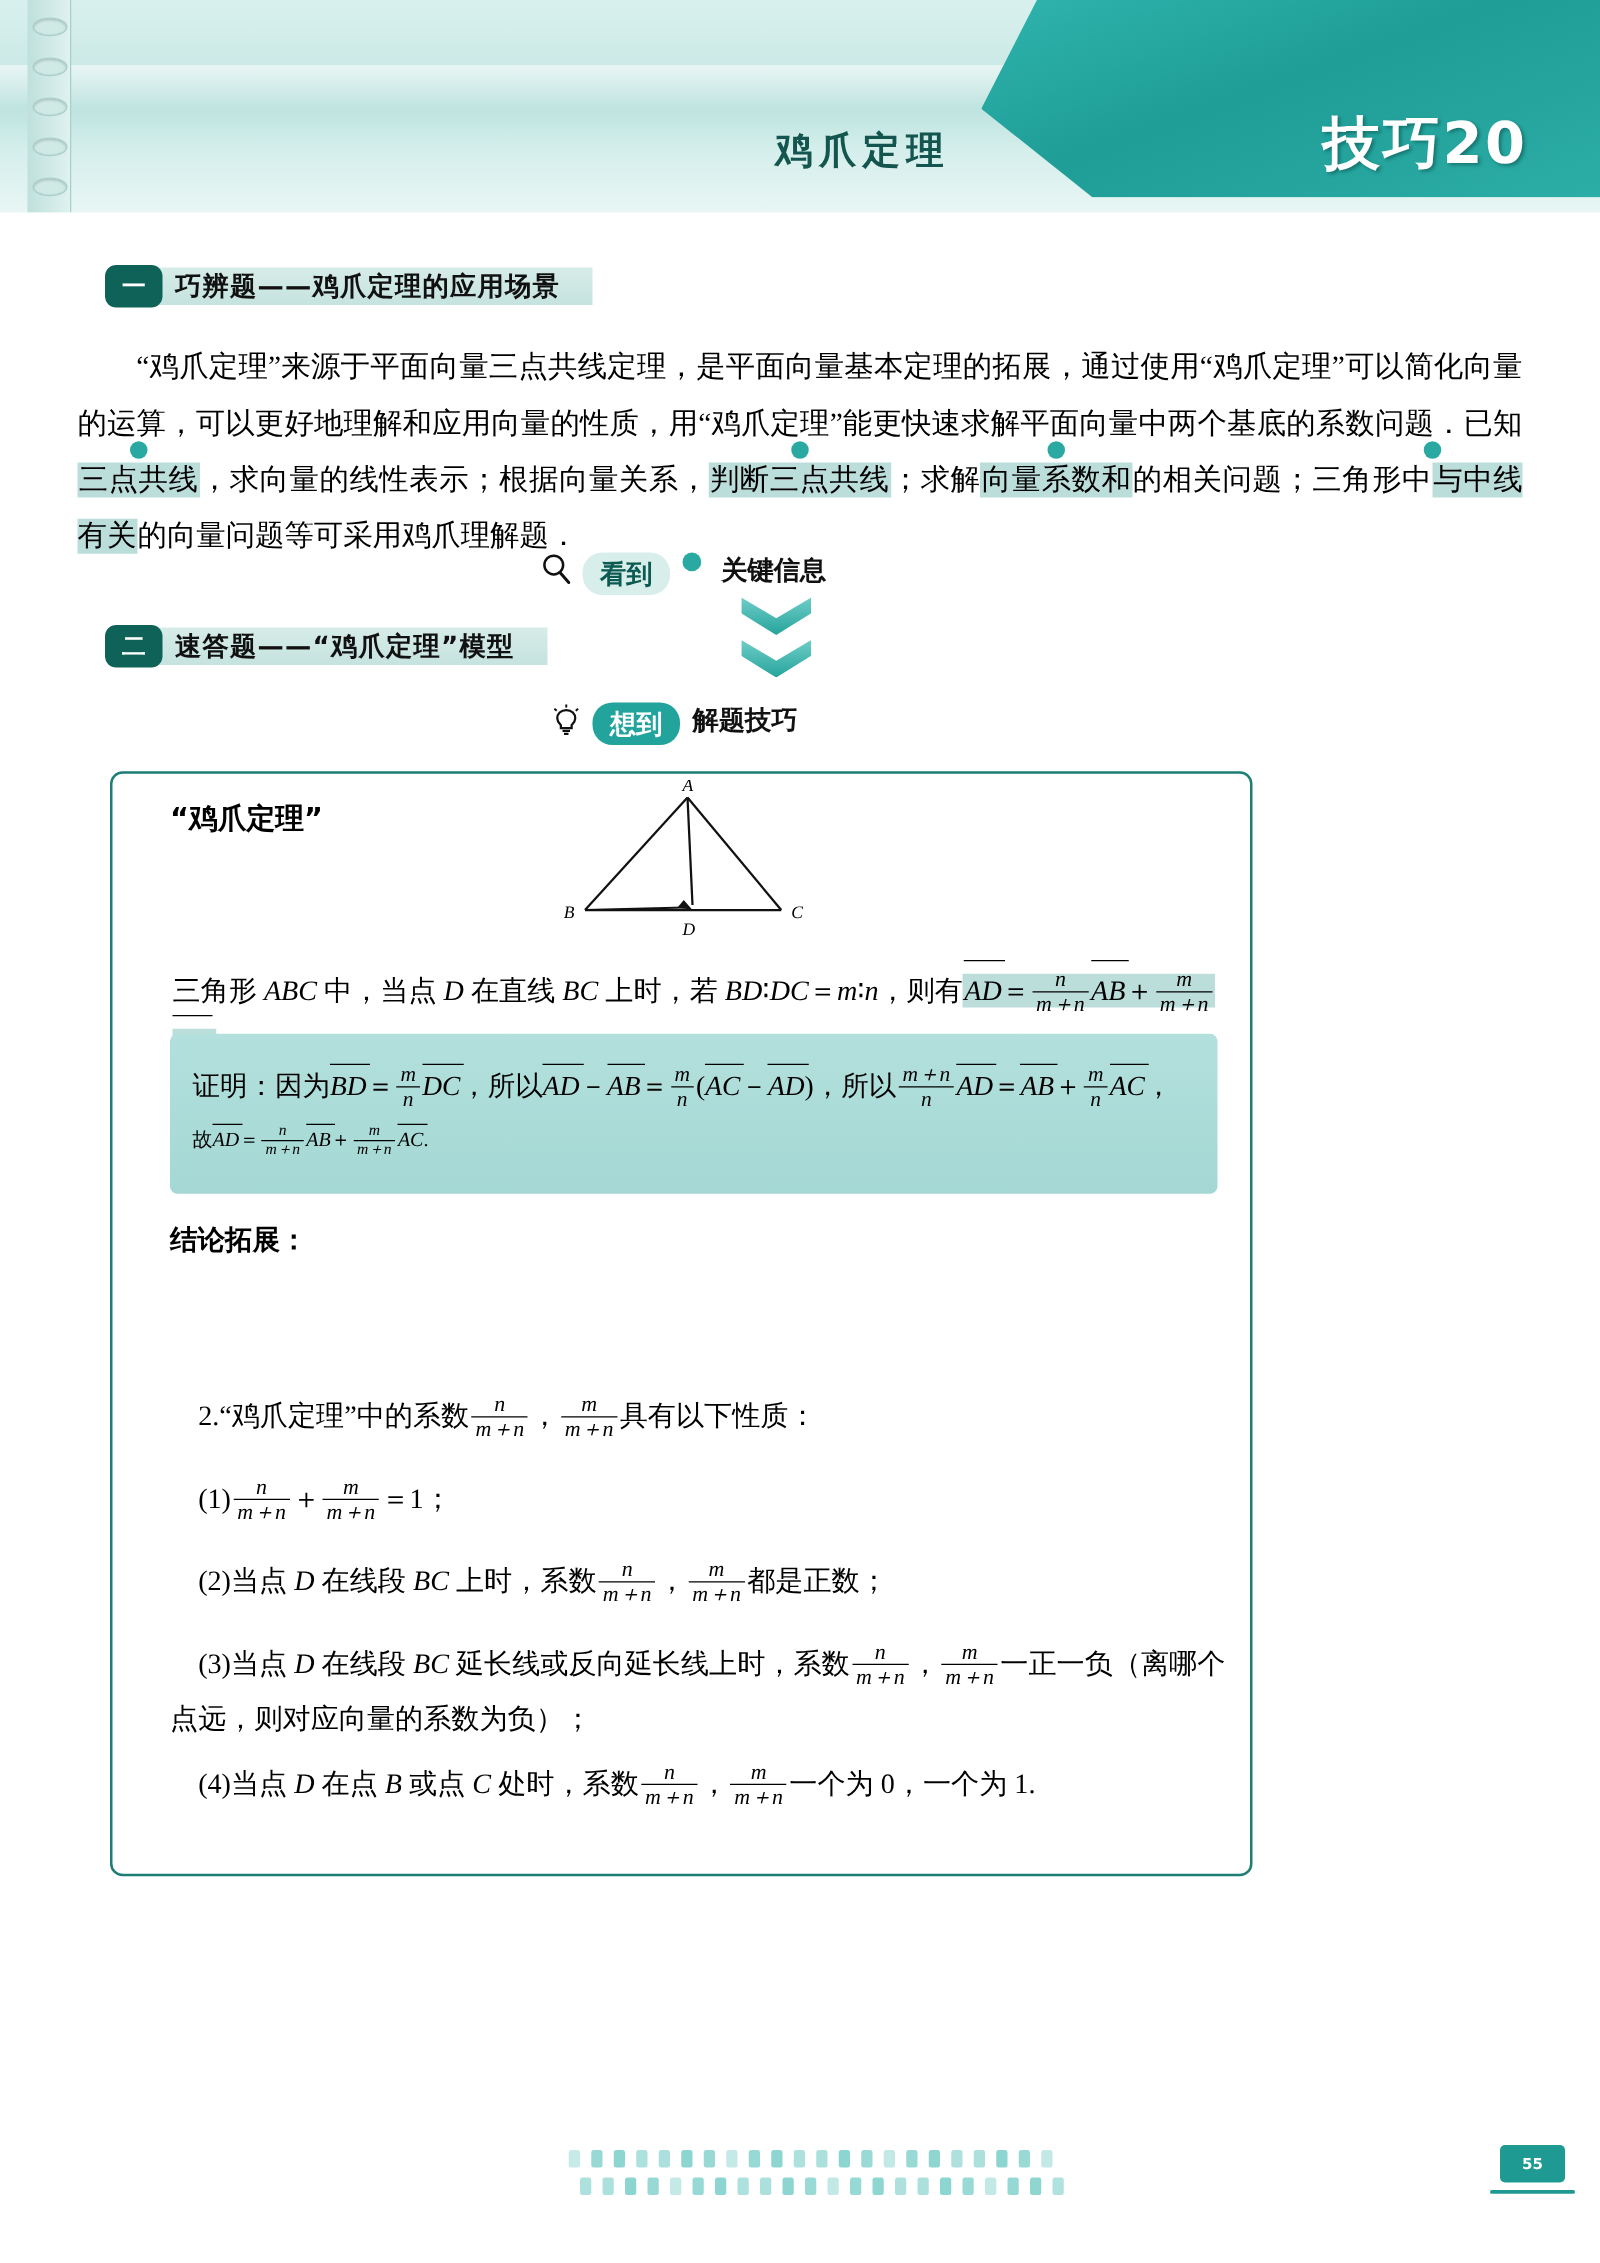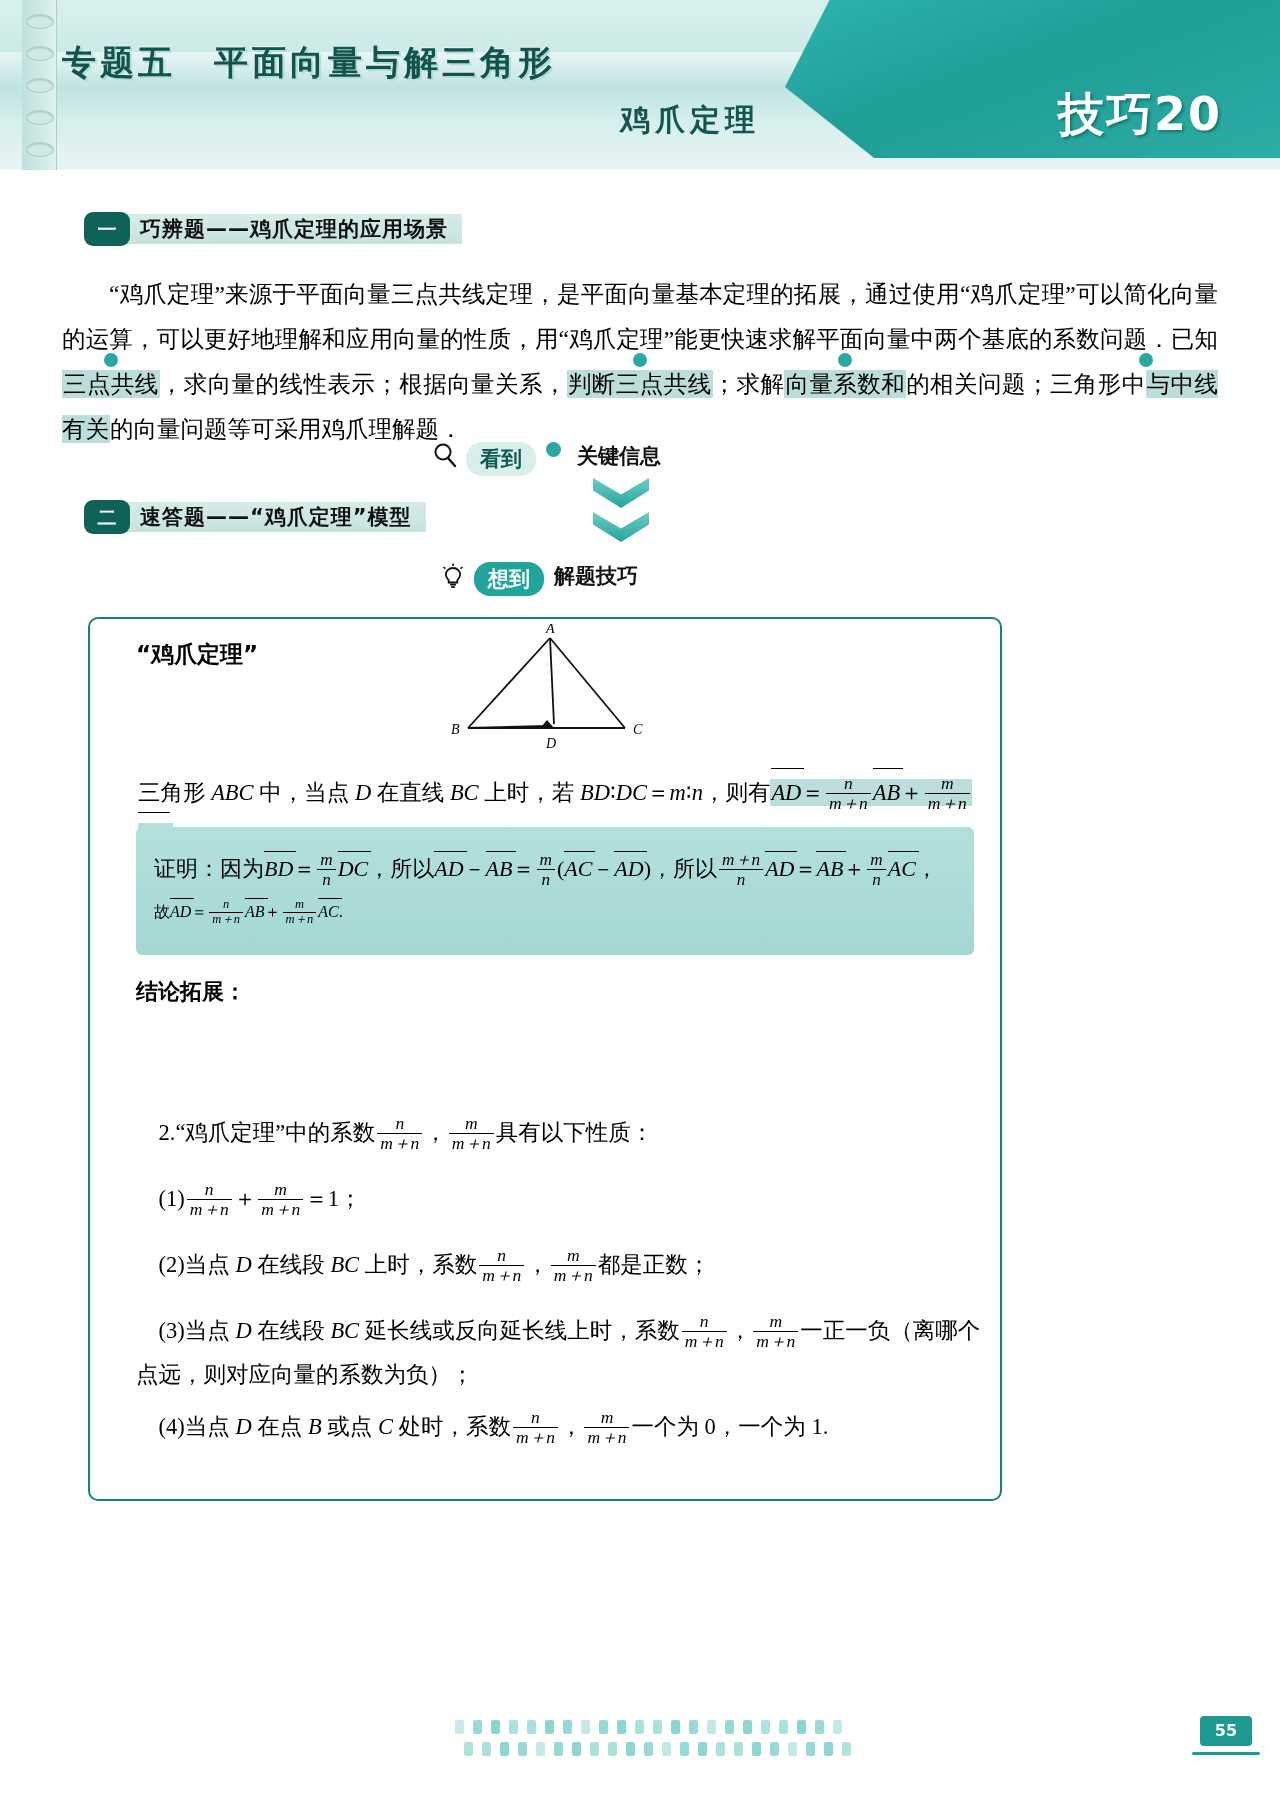--- a/index.html
+++ b/index.html
@@ -61,21 +61,21 @@
   .sec-head{position:absolute;height:34px;}
   .sec-num{
     position:absolute;left:0;top:0;width:46px;height:34px;
     background:#0f6258;border-radius:9px;
     color:#fff;font-family:"DejaVu Sans","Liberation Sans",sans-serif;
     font-size:19px;font-weight:bold;text-align:center;line-height:34px;
     z-index:2;
   }
   .sec-label{
     position:absolute;left:34px;top:2px;height:30px;line-height:30px;
-    padding:0 14px 0 22px;
+    padding:0 26px 0 22px;
     background:linear-gradient(180deg,#d6ece8,#c6e3df);
     font-family:"DejaVu Sans","Liberation Sans",sans-serif;
     font-size:21px;font-weight:bold;color:#111;letter-spacing:1px;
     white-space:nowrap;
   }
 
   
   .para{
     position:absolute;left:62px;top:272px;width:1156px;
     font-size:23.5px;line-height:45px;color:#000;text-align:justify;
@@ -149,38 +149,37 @@
   .frac .nu{display:block;padding:0 3px;font-style:italic;}
   .frac .de{display:block;border-top:1.4px solid #000;padding:0 3px;font-style:italic;}
 
   
   .dots{position:absolute;left:455px;top:1720px;width:400px;height:42px;}
   .dots b{position:absolute;width:9px;height:14px;background:#7fd0cb;border-radius:2px;display:block;}
   .pagenum{
     position:absolute;right:28px;top:1716px;width:52px;height:30px;
     background:#1f9a92;color:#fff;border-radius:4px;
     font-family:"DejaVu Sans","Liberation Sans",sans-serif;
-    font-size:16px;font-weight:bold;text-align:center;line-height:30px;
+    font-size:12px;font-weight:bold;text-align:center;line-height:30px;
   }
   .pagerule{position:absolute;right:20px;top:1752px;width:68px;height:3px;background:#1f9a92;
     border-radius:2px;}
 </style>
 </head>
 <body>
 
 <div class="banner">
   <div class="banner-sheen"></div>
   <div class="spiral">
     <i style="top:14px"></i>
       <i style="top:46px"></i>
       <i style="top:78px"></i>
     <i style="top:110px"></i>
       <i style="top:142px"></i>
   </div>
-  <div class="topic-title">专题五　平面向量与解三角形</div>
   <div class="theorem-name">鸡爪定理</div>
   <div class="skill-badge">
     <span>技巧20</span>
   </div>
 </div>
 
 <div class="sec-head" style="left:84px;top:212px;">
   <div class="sec-num">一</div>
   <div class="sec-label">巧辨题——鸡爪定理的应用场景</div>
 </div>

